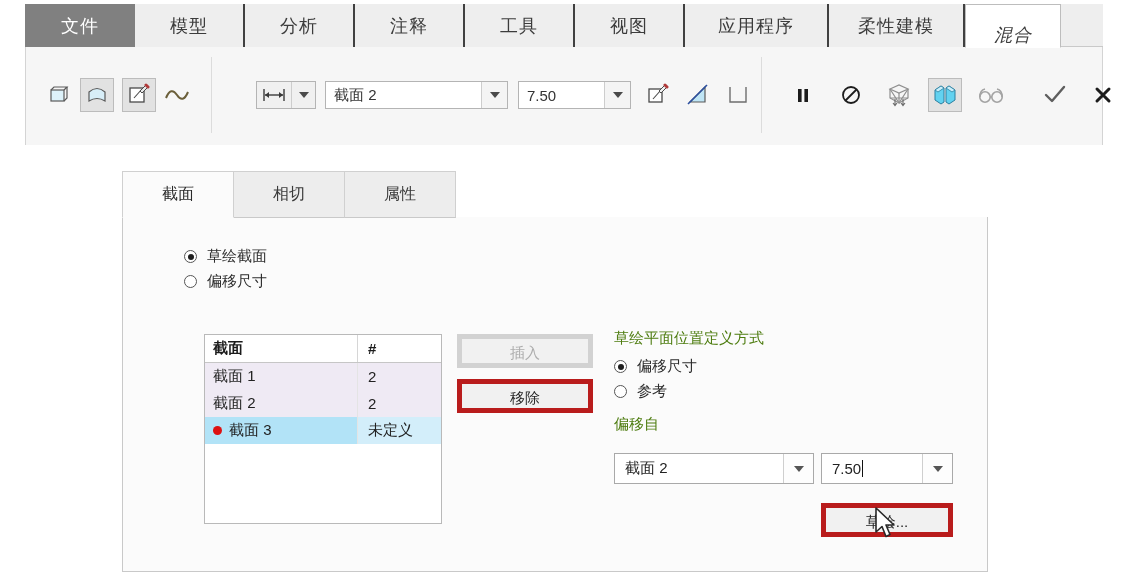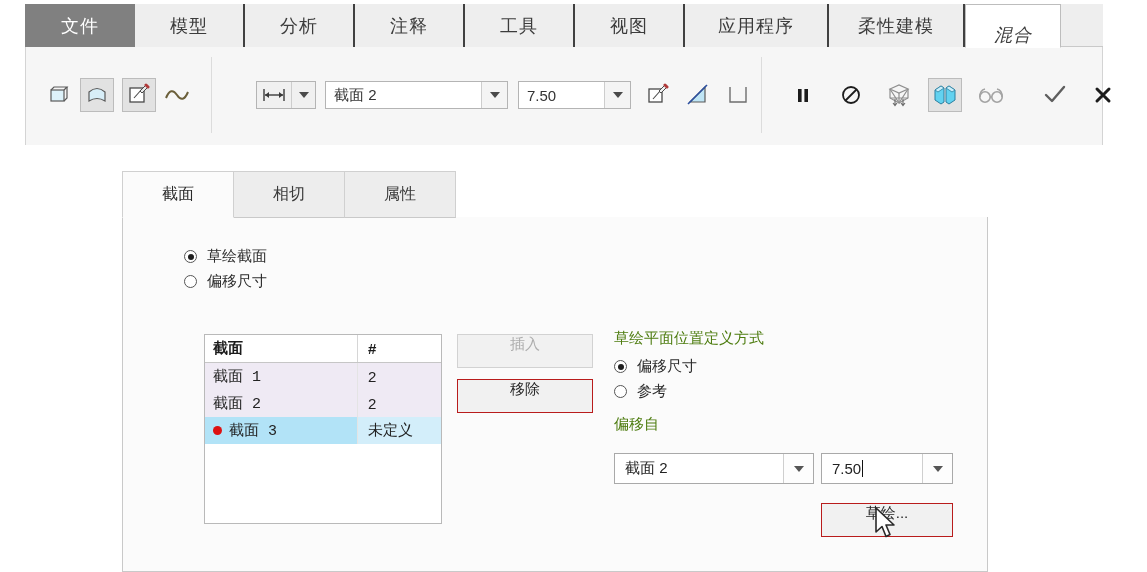--- a/index.html
+++ b/index.html
@@ -140,32 +140,32 @@
 
   
   .tbl {
     position: absolute; border: 1px solid #b9b9b9; background: #ffffff;
     font-size: 15px; color: #222;
   }
   .tbl .hdr { display: flex; height: 28px; border-bottom: 1px solid #c6c6c6; background:#ffffff; }
   .tbl .hdr .c1 { width: 152px; display:flex; align-items:center; padding-left: 8px; font-weight: bold; color:#1c1c1c;}
   .tbl .hdr .c2 { flex:1; display:flex; align-items:center; padding-left: 10px; border-left: 1px solid #d6d6d6; font-weight: bold; color:#1c1c1c;}
   .tbl .row { display: flex; height: 27px; }
-  .tbl .row .c1 { width: 152px; display:flex; align-items:center; padding-left: 8px; font-family: Liberation Mono, monospace; }
+  .tbl .row .c1 { width: 152px; display:flex; align-items:center; padding-left: 8px; }
   .tbl .row .c2 { flex:1; display:flex; align-items:center; padding-left: 10px; border-left: 1px solid #e4e4e4; }
   .tbl .row.alt .c1, .tbl .row.alt .c2 { background: #efeaf4; }
   .tbl .row.sel .c1 { background: #b2e3f7; }
   .tbl .row.sel .c2 { background: #d3eefa; }
   .reddot { width: 9px; height: 9px; border-radius: 50%; background: #dd1111; margin-right: 7px; flex:none; }
 
   
   .pbtn {
-    display: flex; align-items: flex-start; justify-content: center;
+    display: flex; align-items: flex-end; justify-content: center;
     font-size: 15px; color: #262626;
-    background: #f1f1f1; border: 1px solid #b91c1c;
+    background: #f1f1f1; border: 5px solid #b91c1c;
     user-select: none;
   }
   .pbtn.disabled { color: #adadad; background: #f1f1f1; border-color: #d2d2d2; }
 
   
   .fld {
     display: flex; height: 31px; align-items: stretch;
     border: 1px solid #a9a9a9; background: #ffffff;
   }
   .fld .val { display:flex; align-items:center; padding: 0 10px; font-size: 15px; color:#222; white-space:nowrap; }

